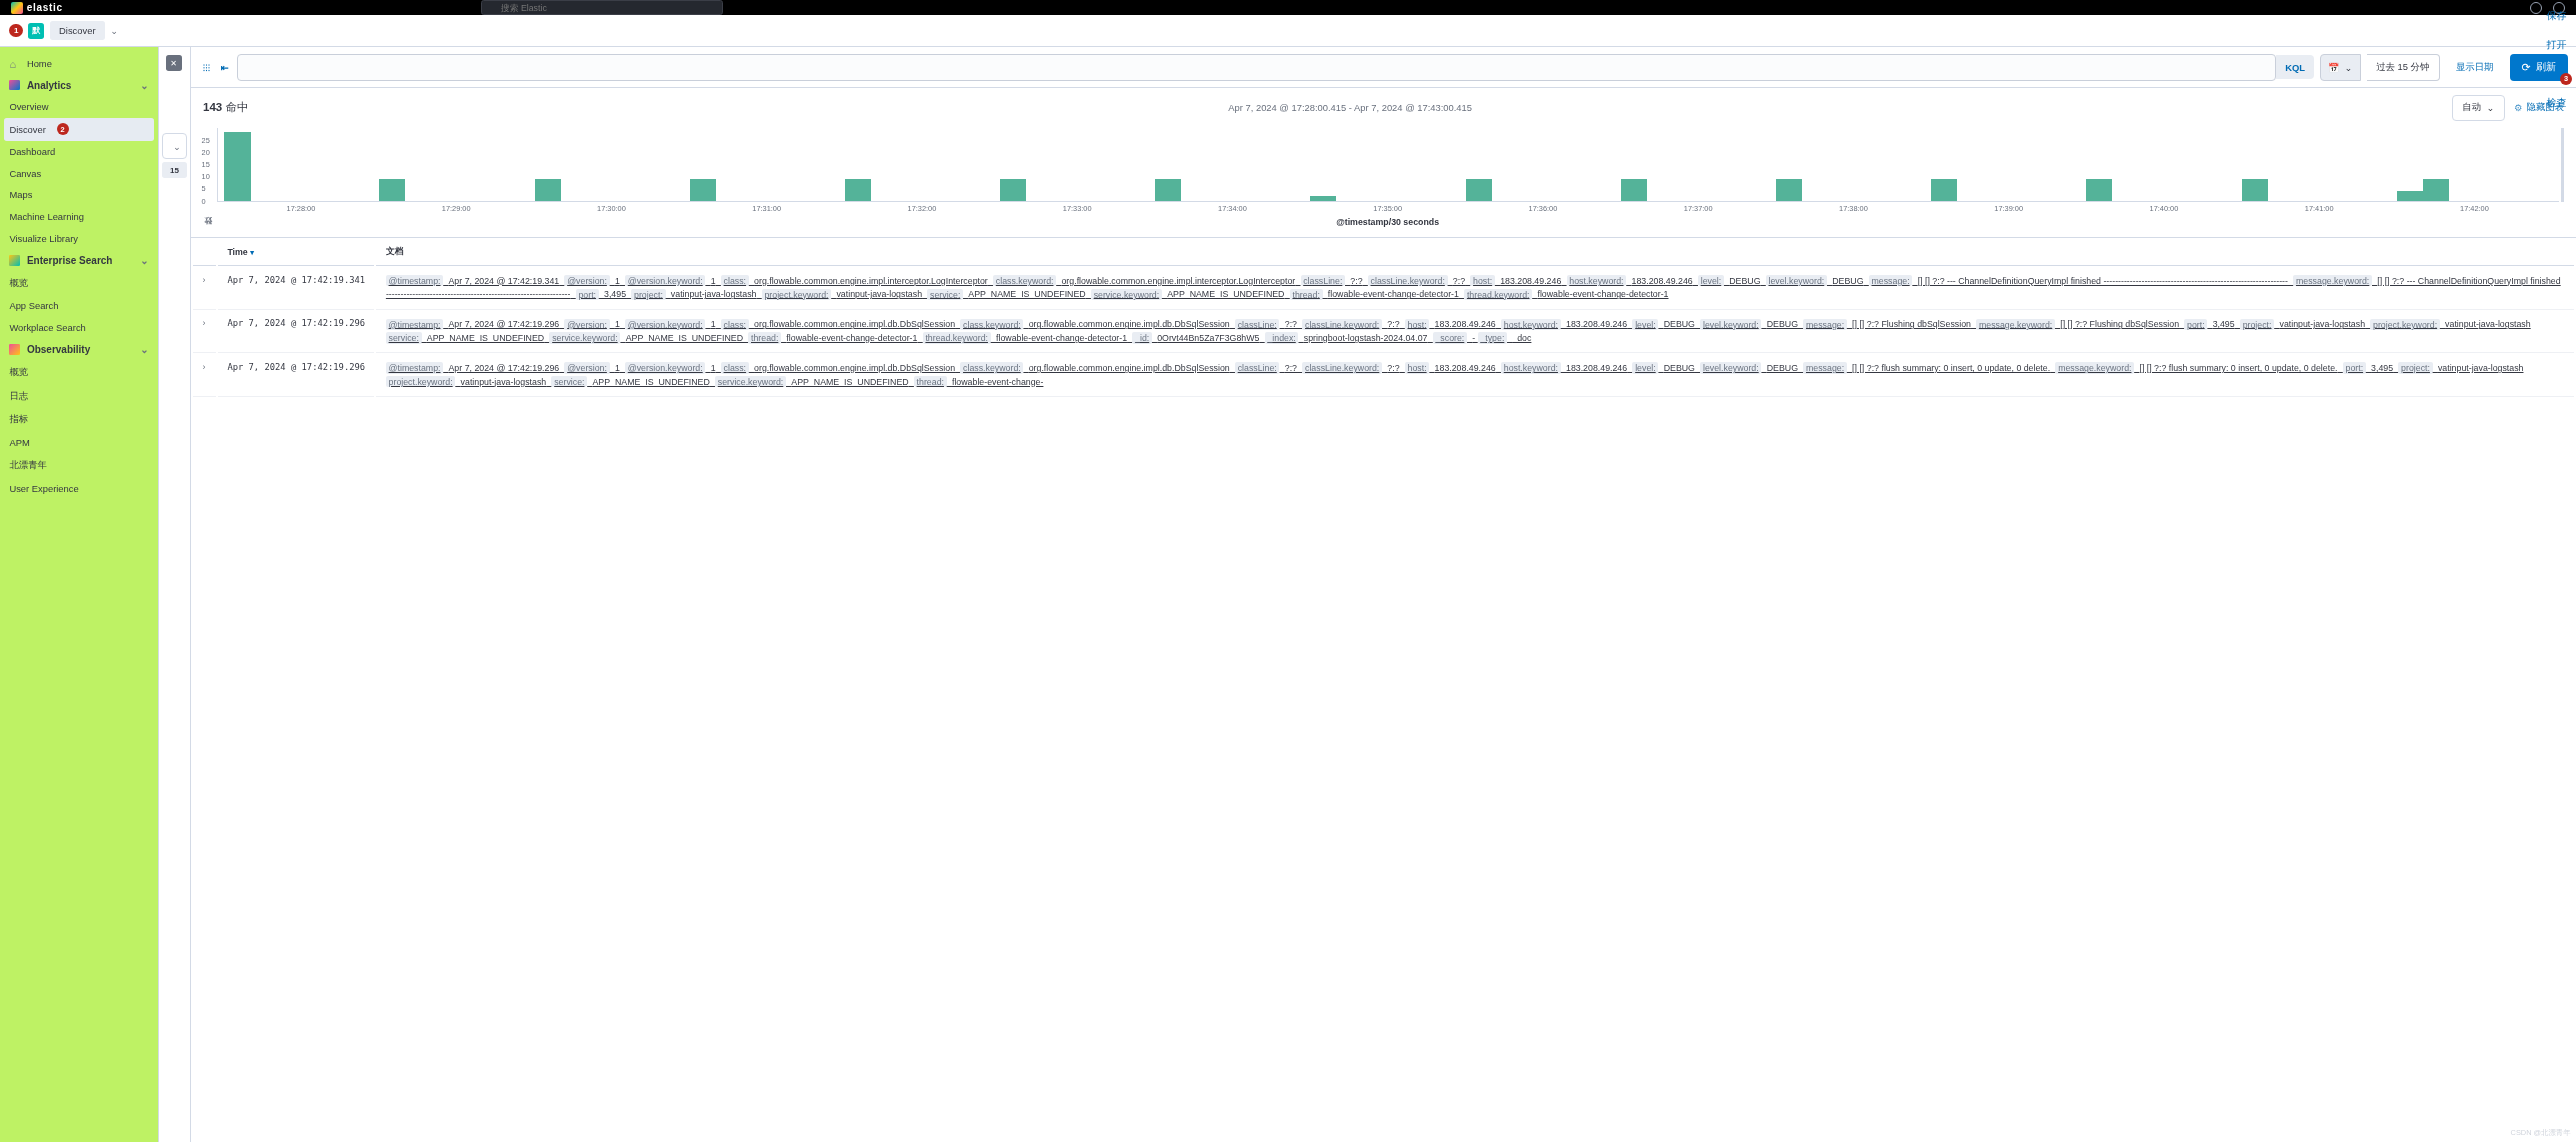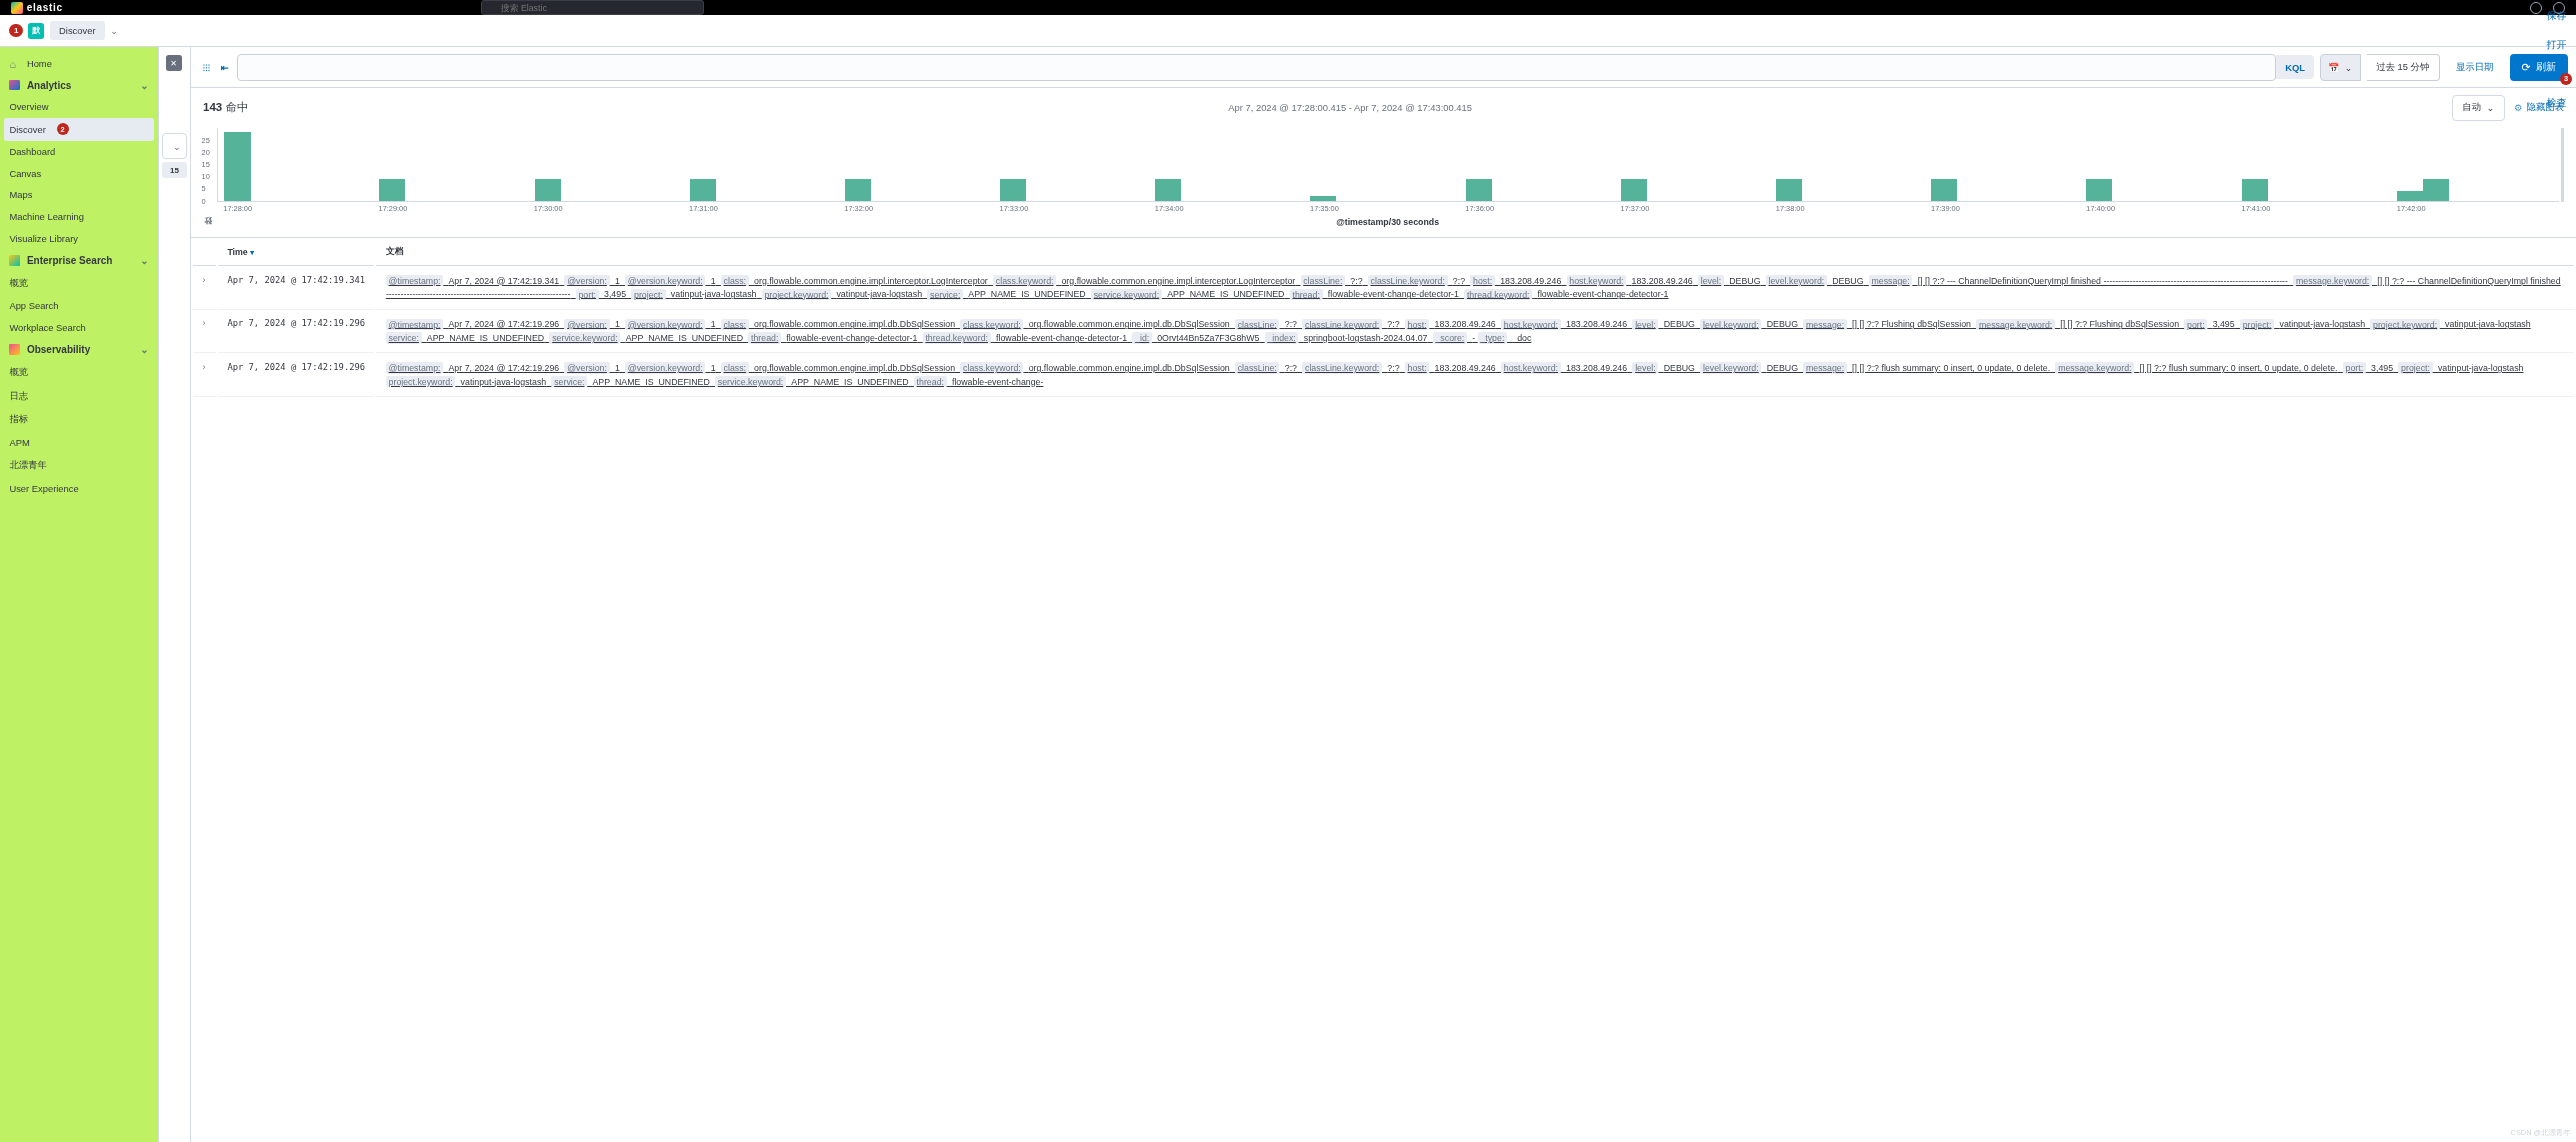--- a/index.html
+++ b/index.html
@@ -4,21 +4,21 @@
 <style>
 * { margin: 0; padding: 0; box-sizing: border-box; font-family: -apple-system, BlinkMacSystemFont, "Segoe UI", Helvetica, Arial, sans-serif; }
 body { background: #fff; color: #343741; font-size: 9.4px; overflow-x: hidden; }
 
 
 .topbar { background: #000; color: #fff; height: 15px; display: flex; align-items: center; padding: 0 10.8px; }
 .topbar-logo { display: flex; align-items: center; gap: 4px; }
 .topbar-logo-icon { width: 12px; height: 12px; background: linear-gradient(135deg, #00bfb3 0%, #fec514 50%, #f04e98 100%); border-radius: 2px; }
 .topbar-logo-text { font-weight: 600; font-size: 10px; letter-spacing: 0.7px; }
 .topbar-search { margin-left: 418px; }
-.topbar-search input { background: #25282f; border: 0.7px solid #3b3e47; border-radius: 2.7px; padding: 1.3px 6.7px 1.3px 19px; width: 223px; color: #98a2b3; font-size: 8.8px; }
+.topbar-search input { background: #25282f; border: 0.7px solid #3b3e47; border-radius: 2.7px; padding: 1.3px 6.7px 1.3px 19px; width: 242px; color: #98a2b3; font-size: 8.8px; }
 .topbar-right { margin-left: auto; display: flex; gap: 10.8px; align-items: center; }
 .topbar-icon { width: 12px; height: 12px; border: 1px solid #98a2b3; border-radius: 50%; }
 
 
 .crumbbar { height: 32px; display: flex; align-items: center; padding: 0 9.4px; border-bottom: 0.7px solid #d3dae6; background:#fff; }
 .badge-red { width: 13.5px; height: 13.5px; background: #bd271e; color: #fff; border-radius: 50%; display: inline-flex; align-items: center; justify-content: center; font-size: 8px; font-weight: 700; margin-right: 5.4px; }
 .badge-green { width: 16px; height: 16px; background: #00bfb3; color: #fff; border-radius: 2.7px; display: inline-flex; align-items: center; justify-content: center; font-size: 8px; font-weight: 700; margin-right: 5.4px; }
 .crumb-pill { background: #e9edf3; padding: 4px 9.4px; border-radius: 2.7px; font-size: 9.4px; color: #343741; }
 .crumb-chev { margin-left: 5.4px; color: #69707d; }
 .crumb-right { margin-left: auto; display: flex; gap: 15px; flex-direction: column; }
@@ -78,21 +78,21 @@
 
 .chartwrap { padding: 0 12px 5.4px 12px; display:flex; }
 .chart-ylabel { writing-mode: vertical-rl; transform: rotate(180deg); font-size: 8px; color: #69707d; display:flex; align-items:center; padding:0 1.3px;}
 .chart-inner { flex:1; }
 .chart-grid { position: relative; height: 74px; border-left: 0.7px solid #d3dae6; border-bottom: 0.7px solid #d3dae6; }
 .chart-ytick { position: absolute; left: -16px; font-size: 7.4px; color: #69707d; transform: translateY(50%); }
 .chart-bars { position: absolute; inset: 0; display: flex; align-items: flex-end; padding: 0 6.7px; }
 .chart-col { flex:1; display:flex; gap:0.7px; align-items:flex-end; height:100%; justify-content:flex-start; }
 .chart-bar { background: #54b399; width: 26px; }
 .chart-bar.first { width: 27px; }
-.chart-xticks { display: flex; padding: 2.7px 6.7px 0 6.7px; }
+.chart-xticks { display: flex; padding: 2.7px 6.7px 0 6.7px; text-align: center; }
 .chart-xt { flex:1; font-size: 7.4px; color: #69707d; }
 .chart-xlabel { text-align: center; font-size: 8.8px; color: #343741; font-weight: 600; padding: 4px 0; }
 .chart-right-line { width:2.7px; background:#d3dae6; margin-left:2.7px; height:74px;}
 
 
 .dtable { width: 100%; border-top: 0.7px solid #d3dae6; }
 .dtable th { text-align: left; padding: 6.7px 9.4px; font-size: 8.8px; font-weight: 600; border-bottom: 0.7px solid #d3dae6; }
 .dtable th .sort { color:#006bb4; font-size:7.4px;}
 .dtable td { padding: 6.7px 9.4px; vertical-align: top; font-size: 8.8px; border-bottom: 0.7px solid #eef0f4; }
 .expand-ic { color: #69707d; cursor: pointer; }

